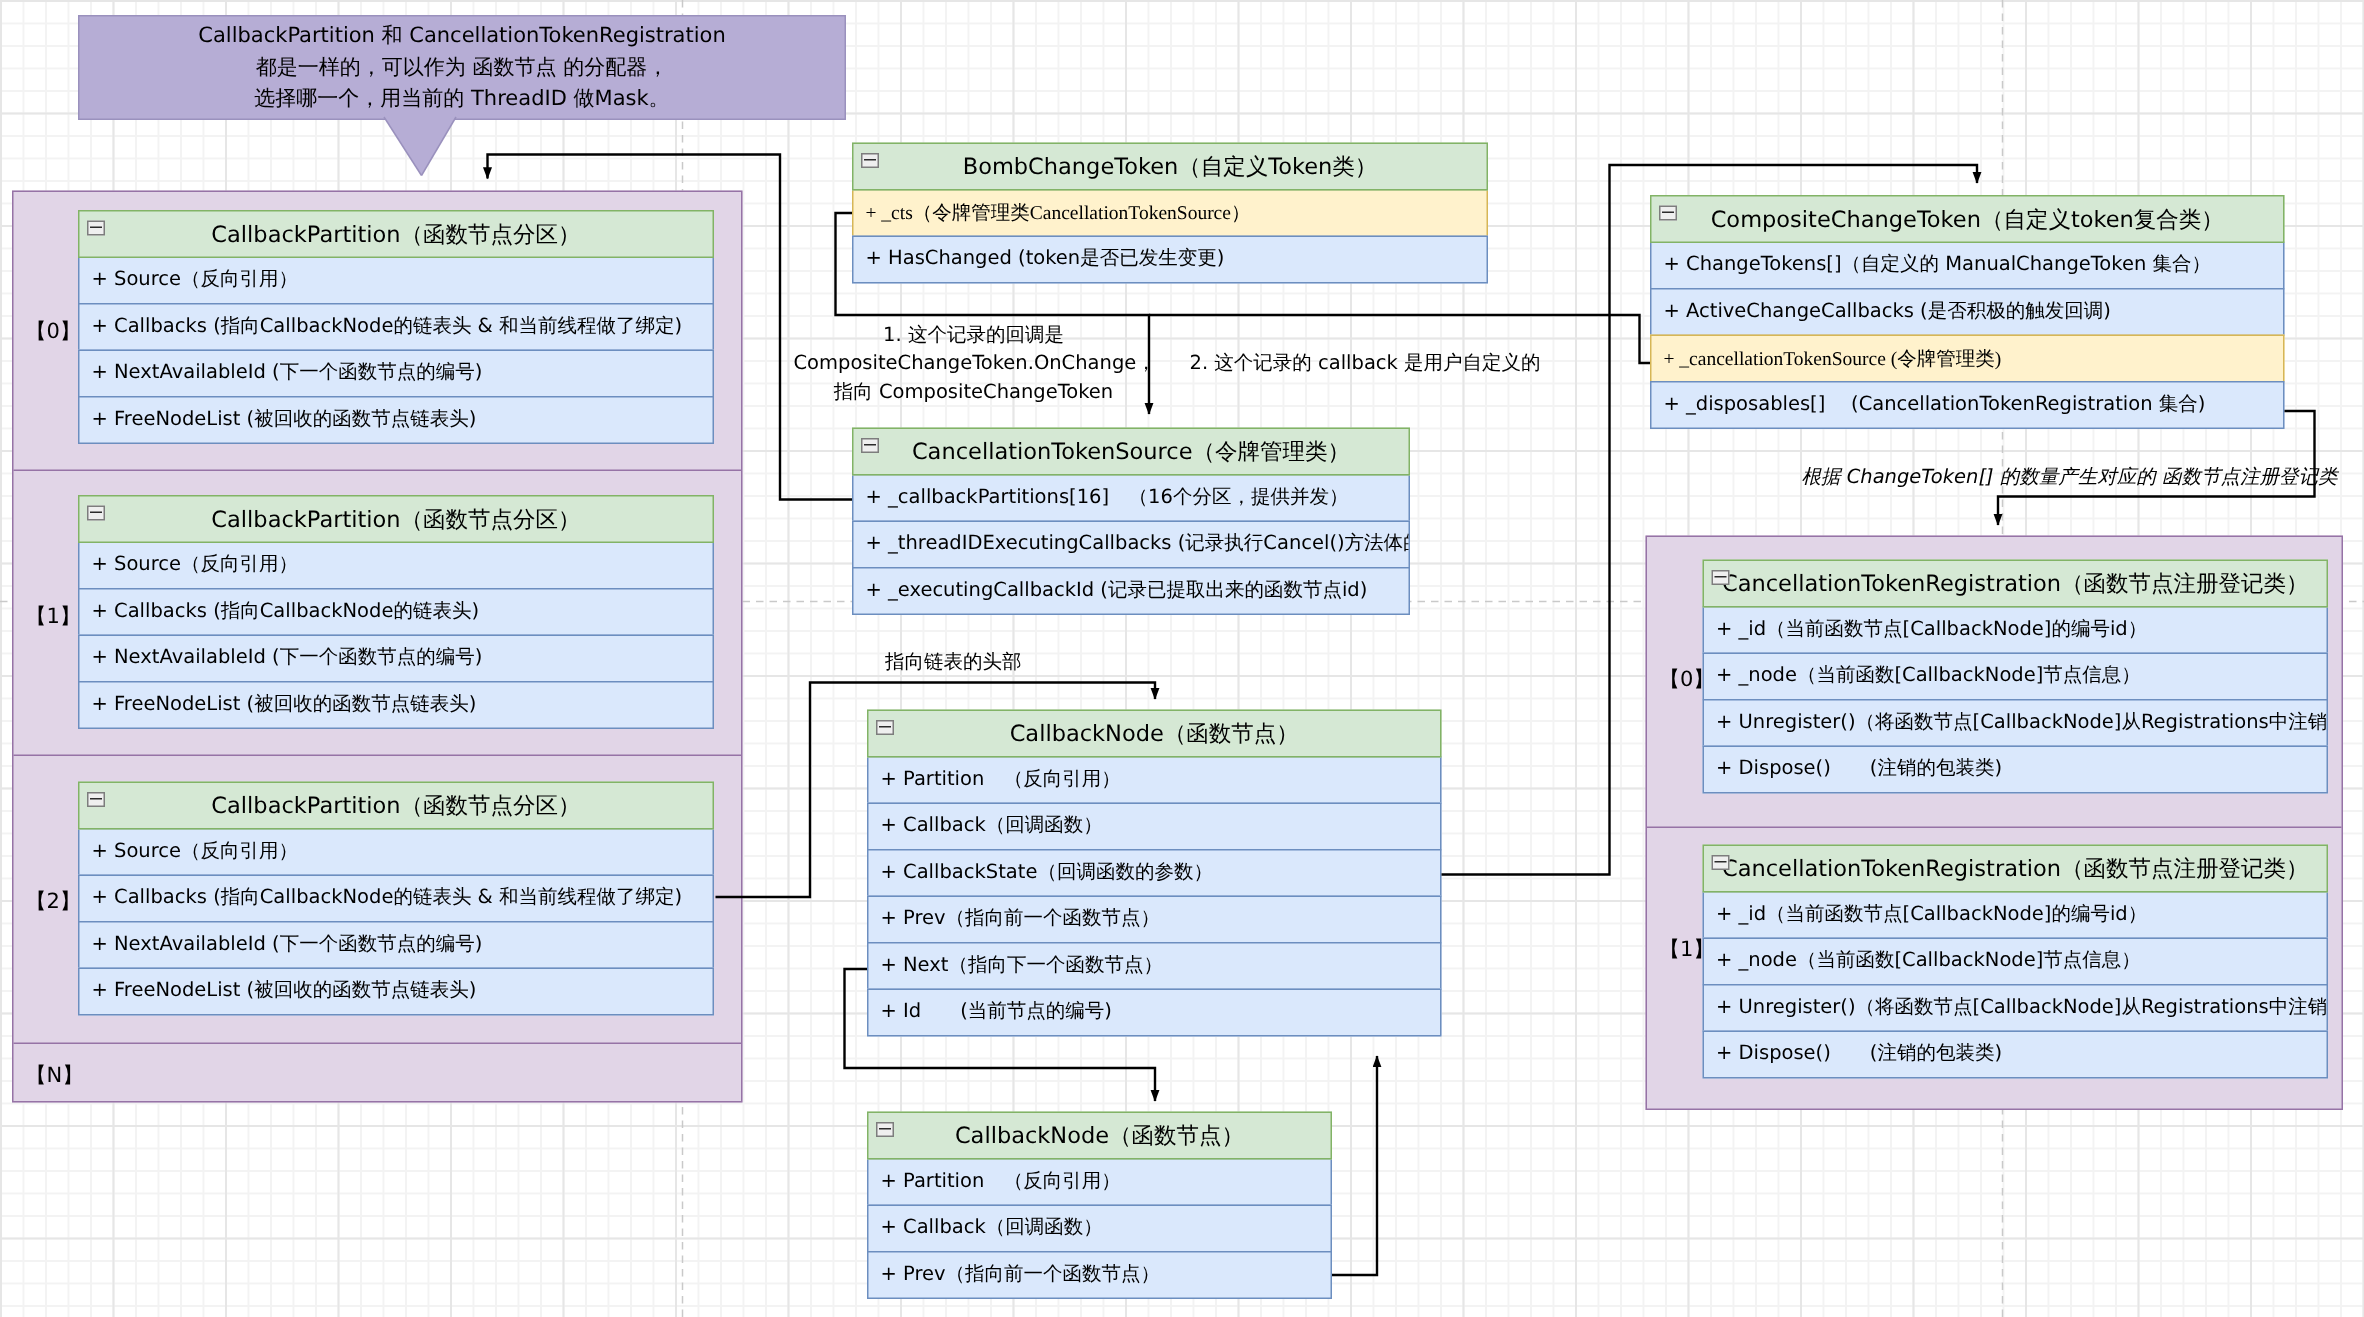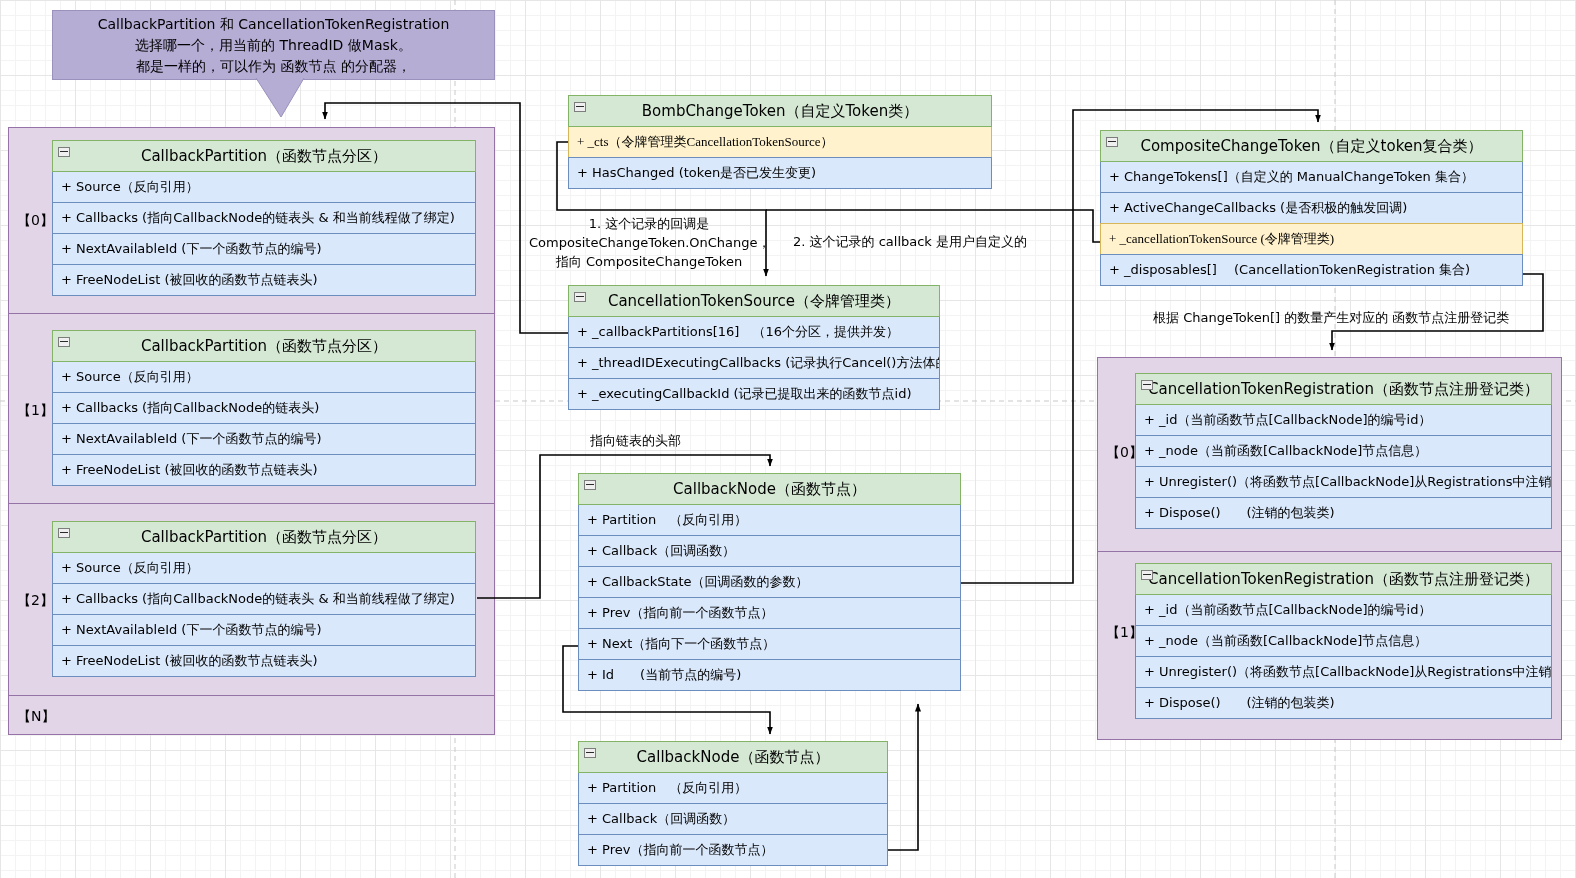--- a/index.html
+++ b/index.html
@@ -20,21 +20,21 @@
   .cls{position:absolute;z-index:10;box-sizing:border-box;}
   .hdr{height:32px;box-sizing:border-box;background:#d5e8d4;border:1px solid #82b366;
        text-align:center;line-height:30px;font-size:15px;position:relative;white-space:nowrap;overflow:hidden;}
   .row{height:32px;box-sizing:border-box;background:#dae8fc;border:1px solid #6c8ebf;
        line-height:30px;padding:0 2px 0 8px;margin-top:-1px;font-size:13px;white-space:nowrap;overflow:hidden;}
   .row.yellow{background:#fff2cc;border-color:#d6b656;font-family:Liberation Serif, serif;}
   .collapse{position:absolute;left:5px;top:6px;width:12px;height:10px;border:1px solid #7d7d7d;background:#efefef;box-sizing:border-box;}
   .collapse::after{content:"";position:absolute;left:1px;right:1px;top:3px;border-top:1px solid #2b2b2b;}
   .note{position:absolute;font-size:13px;z-index:20;white-space:nowrap;}
   .note.center{text-align:center;white-space:normal;line-height:19px;}
-  .callout{position:absolute;left:52px;top:10px;width:443px;height:70px;z-index:20;
+  .callout{position:absolute;left:52px;top:10px;width:512px;height:70px;z-index:20;
     background:#b6add5;border:1px solid #9a91bd;box-sizing:border-box;
     text-align:center;font-size:14px;line-height:21px;padding-top:3px;}
 </style>
 </head>
 <body>
 
 <div class="canvas">
 
   <svg class="bg" width="1576" height="878">
     <line x1="455" y1="0" x2="455" y2="878" stroke="#c9c9c9" stroke-width="1" stroke-dasharray="5 4"></line>
@@ -131,31 +131,31 @@
   <div class="cls" style="left:1135px;top:563px;width:417px;">
     <div class="hdr"><span class="collapse"></span><span>CancellationTokenRegistration（函数节点注册登记类）</span></div>
     <div class="row">+ _id（当前函数节点[CallbackNode]的编号id）</div>
     <div class="row">+ _node（当前函数[CallbackNode]节点信息）</div>
     <div class="row">+ Unregister()（将函数节点[CallbackNode]从Registrations中注销）</div>
     <div class="row">+ Dispose()　　(注销的包装类)</div>
   </div>
 
   <div class="callout">
     <div>CallbackPartition 和 CancellationTokenRegistration</div>
+    <div>都是一样的，可以作为 函数节点 的分配器，</div>
     <div>选择哪一个，用当前的 ThreadID 做Mask。</div>
-    <div>都是一样的，可以作为 函数节点 的分配器，</div>
   </div>
 
   <div class="note center" style="left:529px;top:214px;width:240px;">
     <div>1. 这个记录的回调是</div>
     <div>CompositeChangeToken.OnChange，</div>
     <div>指向 CompositeChangeToken</div>
   </div>
   <div class="note" style="left:793px;top:233px;">2. 这个记录的 callback 是用户自定义的</div>
-  <div class="note" style="left:1153px;top:309px;">根据 ChangeToken[] 的数量产生对应的 函数节点注册登记类</div>
+  <div class="note" style="left:1201px;top:309px;font-style:italic;">根据 ChangeToken[] 的数量产生对应的 函数节点注册登记类</div>
   <div class="note" style="left:590px;top:432px;">指向链表的头部</div>
 
   <svg class="fg" width="1576" height="878">
     <defs>
       <marker id="arr" markerWidth="9" markerHeight="8" refX="7.5" refY="3" orient="auto" markerUnits="userSpaceOnUse">
         <path d="M0,0 L8,3 L0,6 Z" fill="#000"></path>
       </marker>
     </defs>
 
     <polygon points="256,78 304,78 281,117" fill="#b6add5"></polygon>

